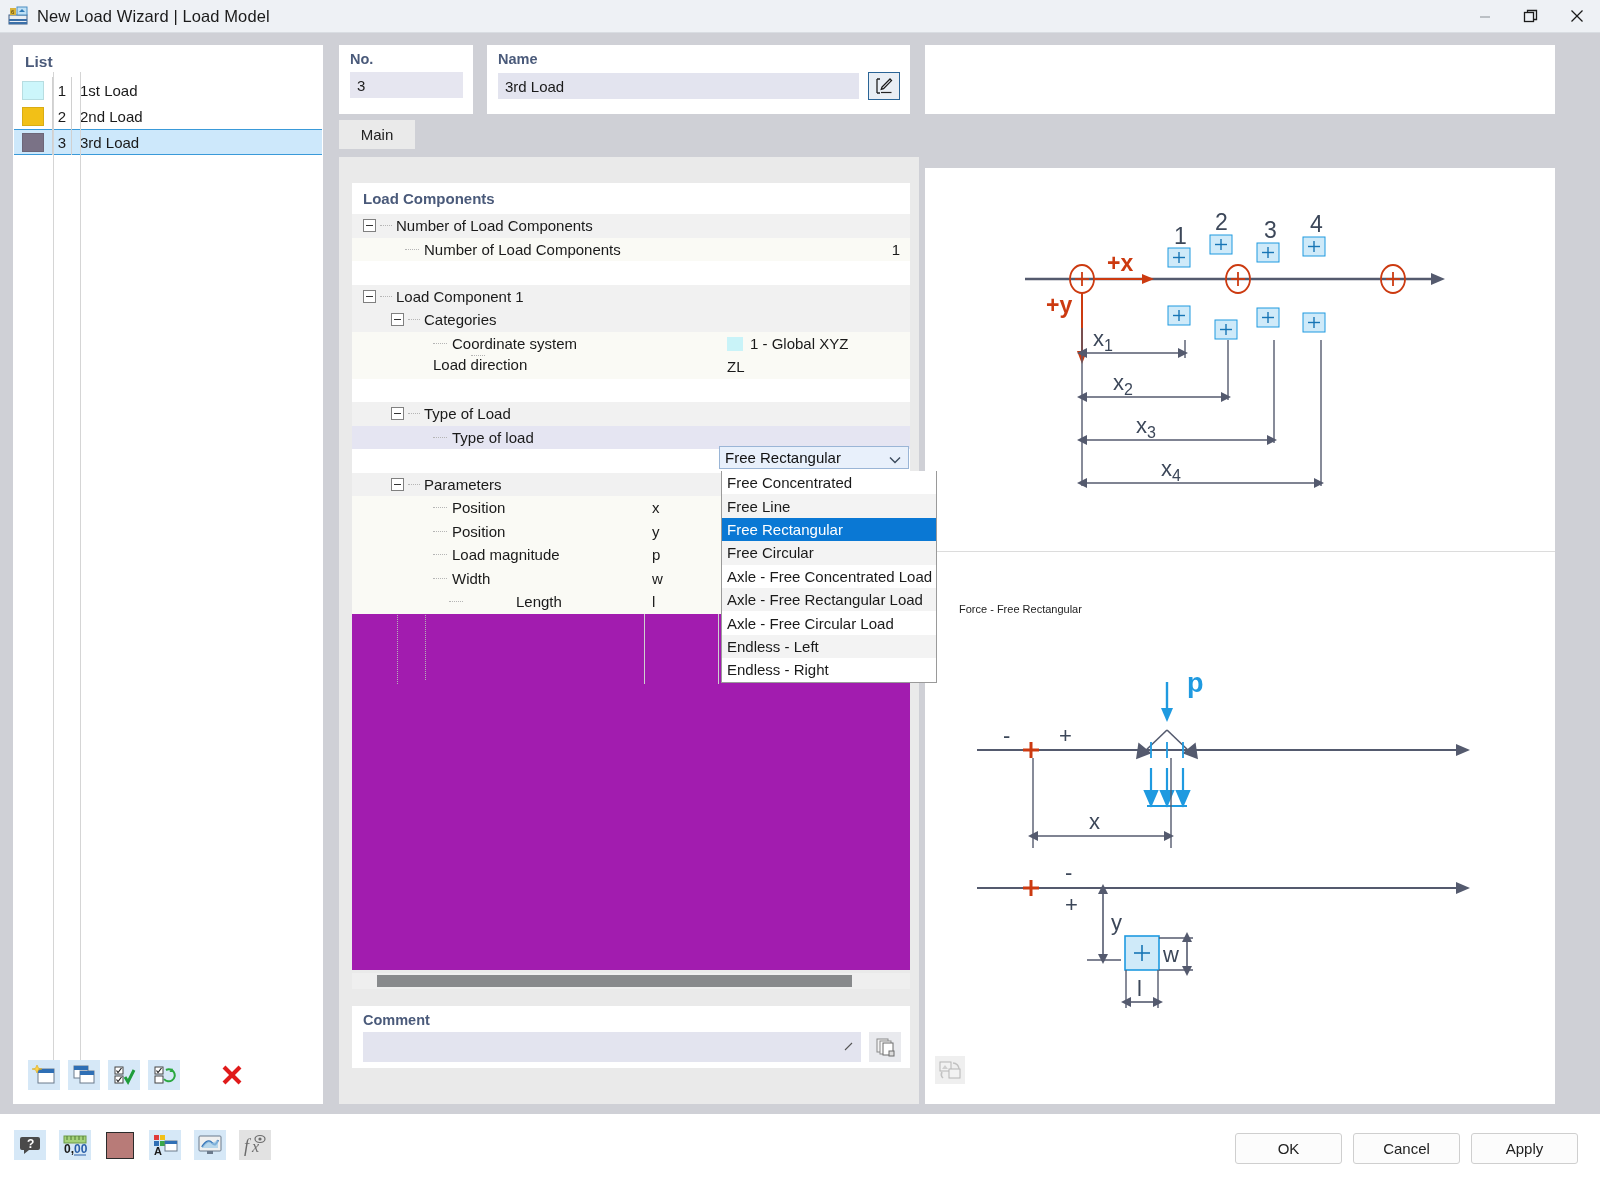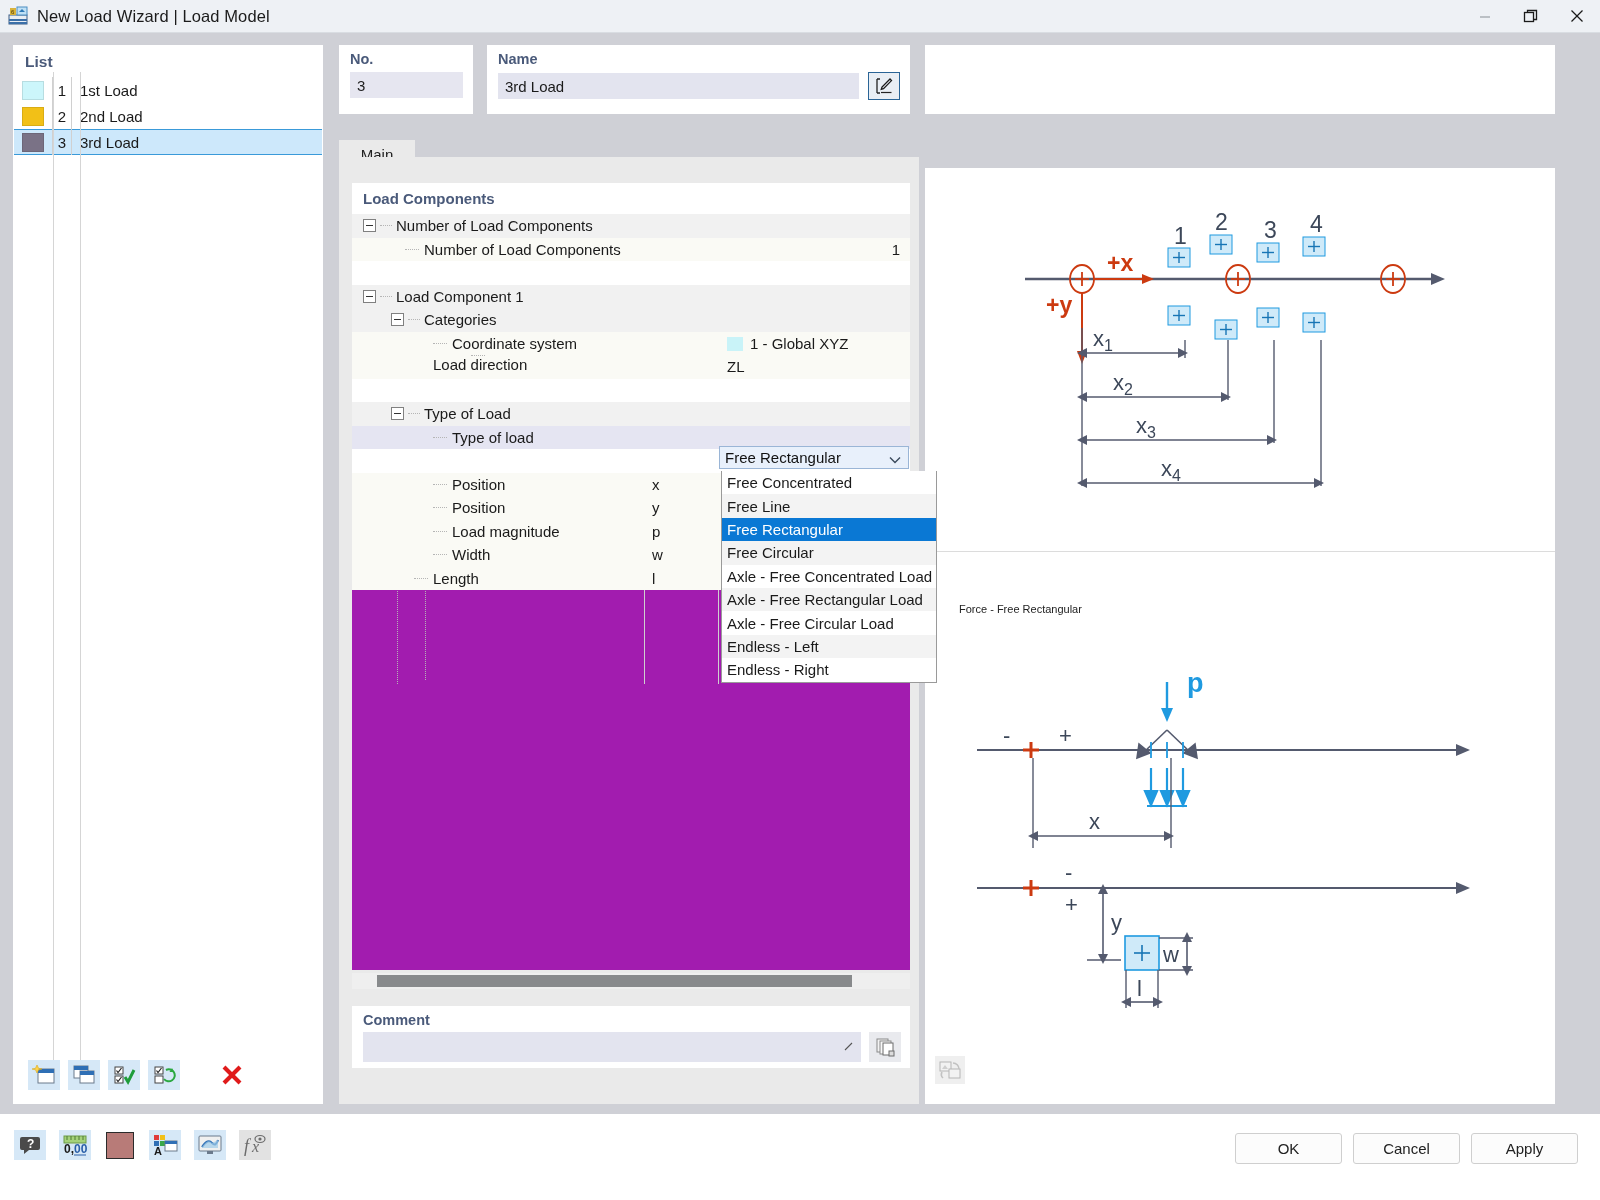--- a/index.html
+++ b/index.html
@@ -77,21 +77,21 @@
   .name-input{
     flex:1;height:26px;background:#e3e4ef;display:flex;align-items:center;
     padding-left:7px;font-size:15px;color:#1a1a1a;
   }
   .name-btn{width:32px;height:28px;background:#e9eef4;border:1px solid #2a6496;display:flex;align-items:center;justify-content:center;}
 
   
   .blank-panel{position:absolute;left:925px;top:45px;width:630px;height:69px;background:#fff;}
 
   
-  .tabstrip{position:absolute;left:339px;top:140px;width:1216px;height:29px;padding-left:13px;}
+  .tabstrip{position:absolute;left:339px;top:120px;width:1216px;height:29px;padding-left:13px;}
   .tab{
     position:absolute;left:0;top:0;height:29px;min-width:76px;
     background:#eaeaea;display:flex;align-items:center;justify-content:center;
     font-size:15px;color:#222;padding:0 16px;
   }
   .center-card{
     position:absolute;left:339px;top:157px;width:580px;height:947px;background:#eaeaea;
   }
   .right-card{
     position:absolute;left:925px;top:168px;width:630px;height:936px;background:#fff;
@@ -407,20 +407,29 @@
 
     <div class="trow sel">
       <div class="cell-label" style="padding-left:81px;">
         <span style="display:inline-block;width:14px;border-top:1px dotted #b5b5b5;height:1px;margin-right:5px;"></span>
         <span>Type of load</span>
       </div>
     </div>
 
     <div class="trow blank"></div>
 
+    <div class="trow group">
+      <div class="cell-label" style="padding-left:39px;">
+        <span class="exp">
+            <span></span>
+          </span>
+        <span style="display:inline-block;width:12px;border-top:1px dotted #b5b5b5;height:1px;margin:0 4px;"></span>
+        <span>Parameters</span>
+      </div>
+    </div>
 
     <div class="trow leaf">
       <div class="cell-label" style="padding-left:81px;">
         <span style="display:inline-block;width:14px;border-top:1px dotted #b5b5b5;height:1px;margin-right:5px;"></span>
         <span>Position</span>
       </div>
       <div style="position:absolute;left:300px;font-size:15px;">x</div>
     </div>
     <div class="trow leaf">
       <div class="cell-label" style="padding-left:81px;">
@@ -437,21 +446,21 @@
       <div style="position:absolute;left:300px;font-size:15px;">p</div>
     </div>
     <div class="trow leaf">
       <div class="cell-label" style="padding-left:81px;">
         <span style="display:inline-block;width:14px;border-top:1px dotted #b5b5b5;height:1px;margin-right:5px;"></span>
         <span>Width</span>
       </div>
       <div style="position:absolute;left:300px;font-size:15px;">w</div>
     </div>
     <div class="trow leaf">
-      <div class="cell-label" style="padding-left:62px;">
+      <div class="cell-label" style="padding-left:97px;gap:48px;">
         <span style="display:inline-block;width:14px;border-top:1px dotted #b5b5b5;height:1px;margin-right:5px;"></span>
         <span>Length</span>
       </div>
       <div style="position:absolute;left:300px;font-size:15px;">l</div>
     </div>
 
   </div>
 </div>
 
 <div class="hscroll">

